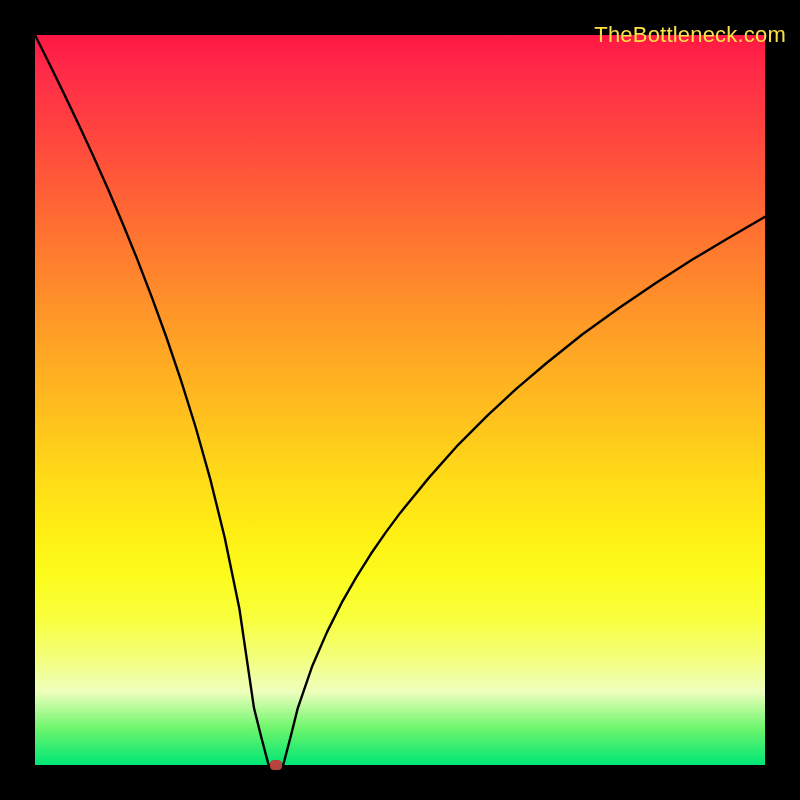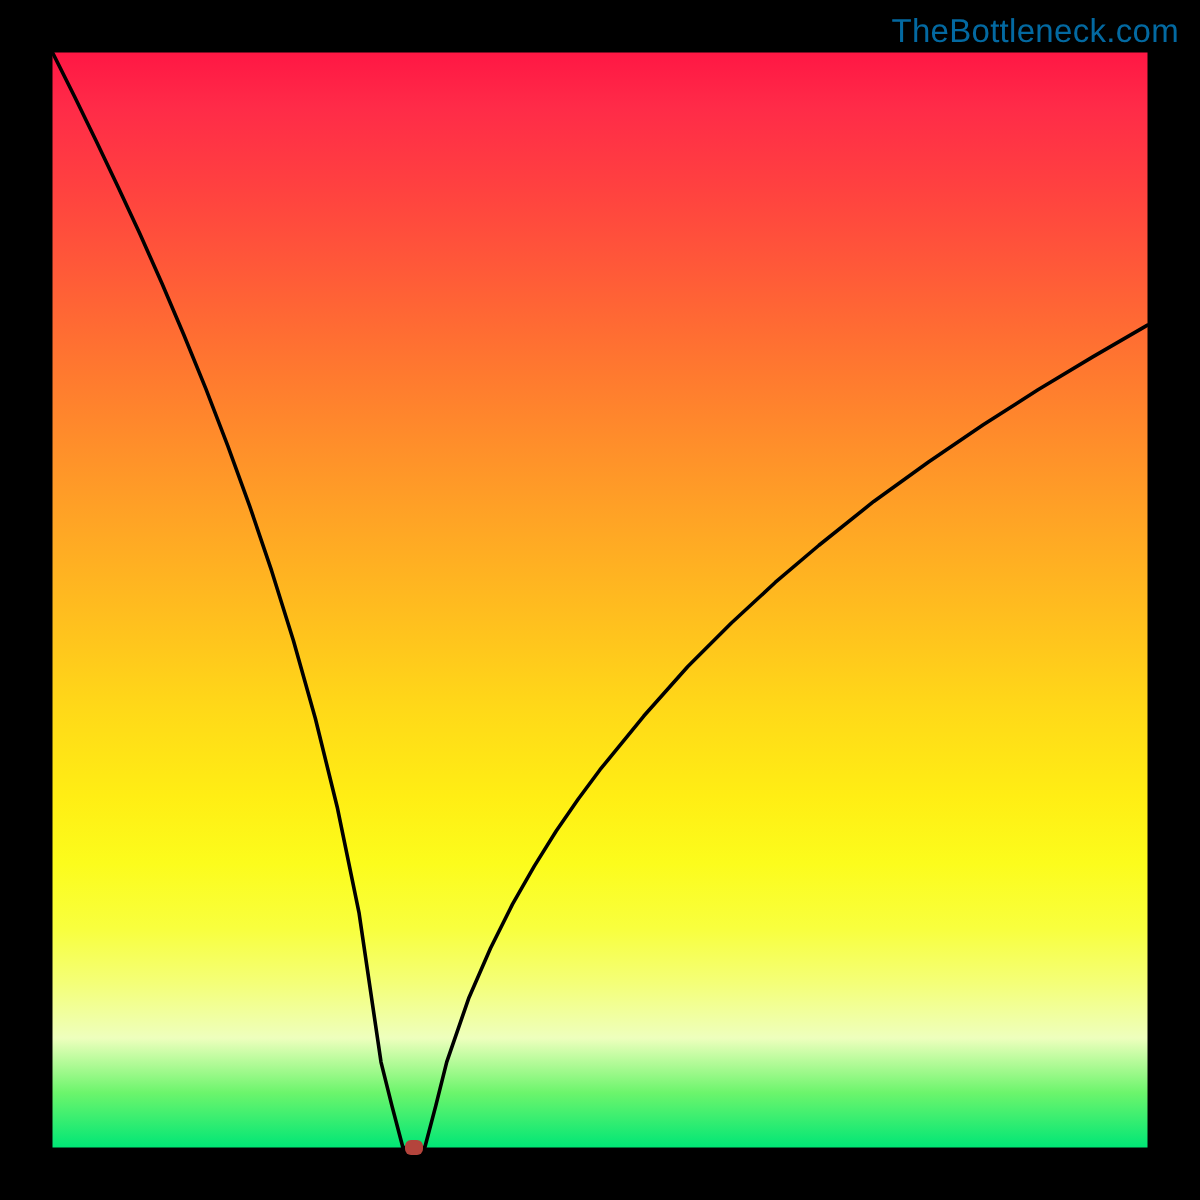--- a/index.html
+++ b/index.html
@@ -38,23 +38,23 @@
       #fcfc1c 74%,
       #f8ff3e 80%,
       #f4ff78 85%,
       #eeffbd 90%,
       #6cf56c 95%,
       #00e676 100%
     );
   }
   .watermark {
     position: absolute;
-    top: 8px;
+    top: 22px;
     right: 14px;
-    color: #0369a1;
+    color: #fde047;
     font-size: 22px;
     letter-spacing: 0.2px;
   }
   svg.curve {
     position: absolute;
     left: 35px;
     top: 35px;
     width: 730px;
     height: 730px;
     overflow: visible;

